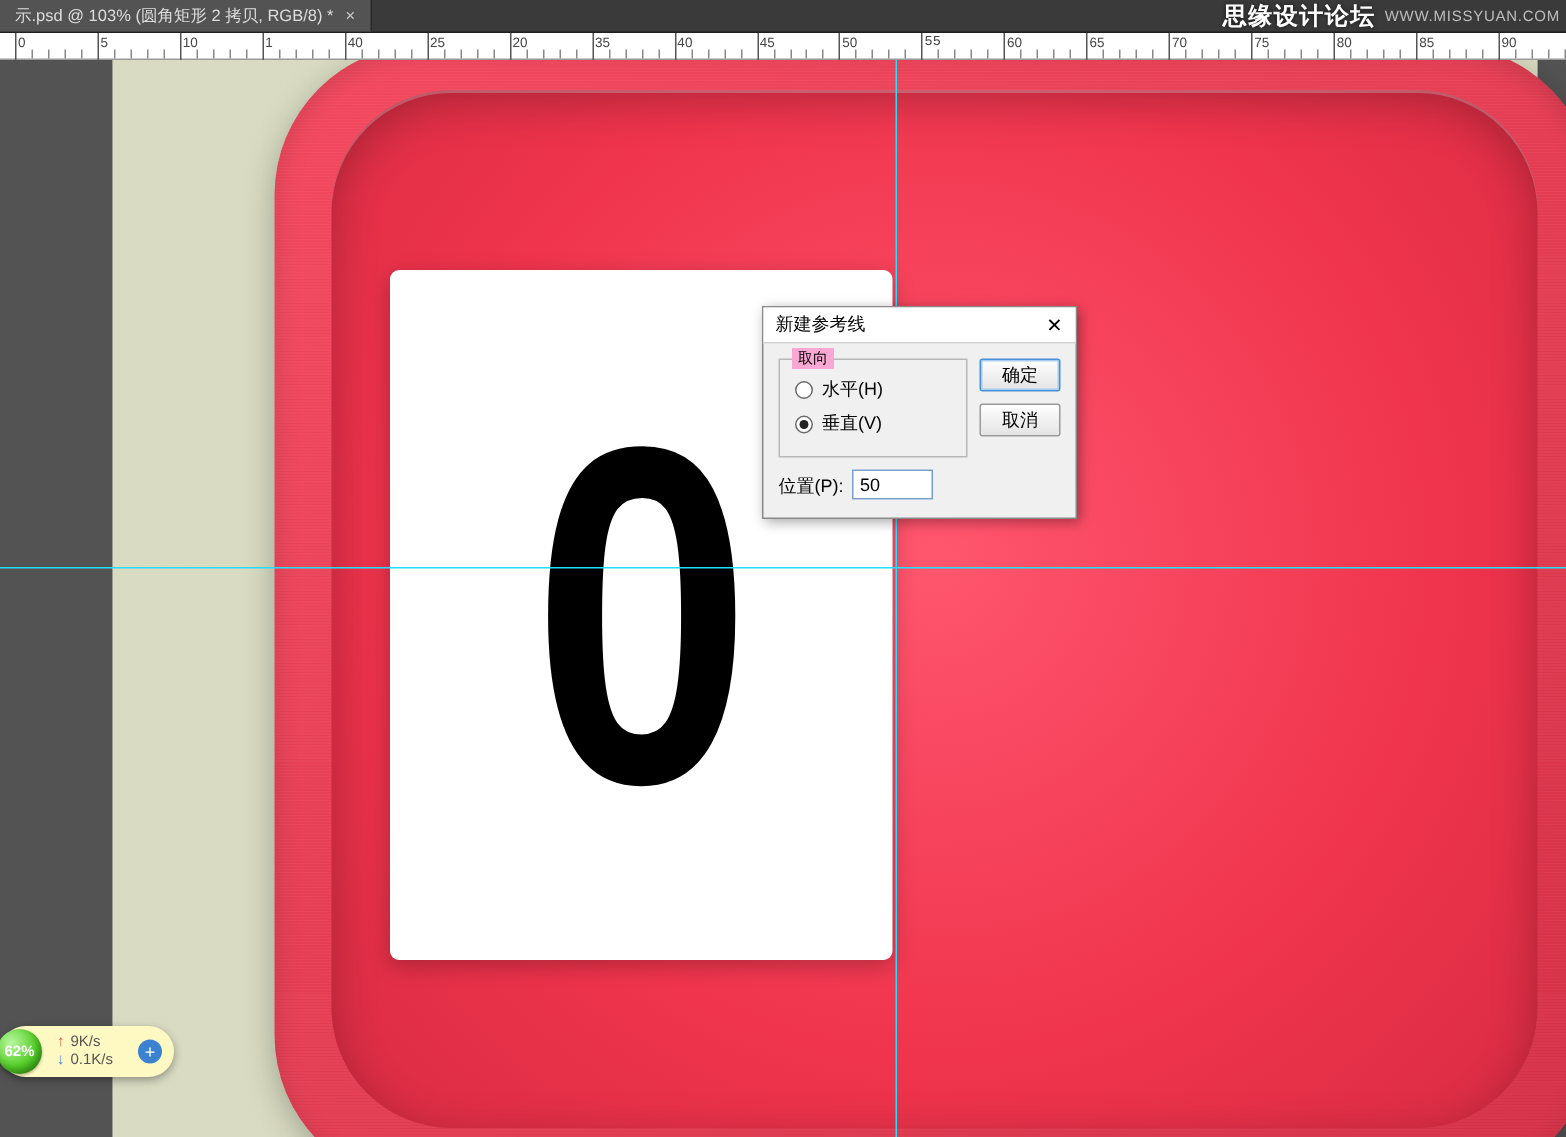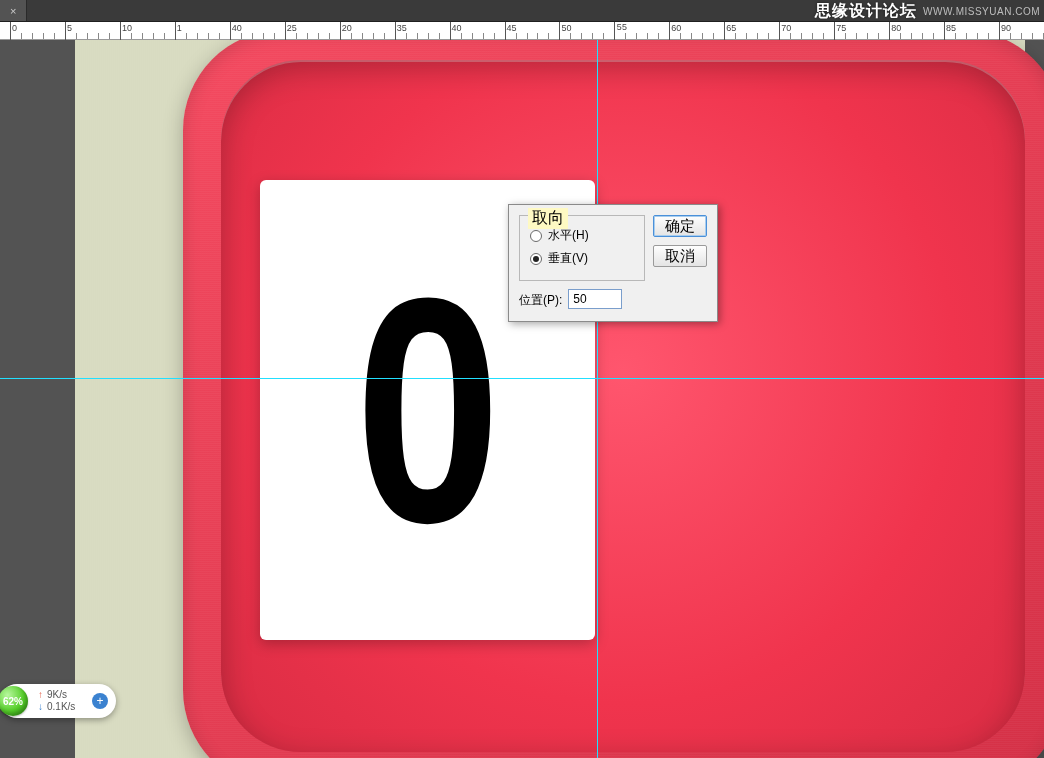--- a/index.html
+++ b/index.html
@@ -26,48 +26,49 @@
   
   .guide-v { position: absolute; top: 0; bottom: 0; width: 0; border-left: 1px solid #22e0ff; }
   .guide-h { position: absolute; left: 0; right: 0; height: 0; border-top: 1px solid #22e0ff; }
   
   .dialog { position: absolute; left: 508px; top: 164px; width: 210px; background: #f0f0f0; border: 1px solid #8a8a8a; box-shadow: 2px 2px 8px rgba(0,0,0,.35); font-size: 12px; color: #000; }
   .dlg-title { height: 24px; display: flex; align-items: center; justify-content: space-between; padding: 0 4px 0 8px; background: #fff; border-bottom: 1px solid #d0d0d0; }
   .dlg-title .x { width: 20px; height: 18px; display: flex; align-items: center; justify-content: center; font-size: 13px; }
   .dlg-body { padding: 10px 10px 12px 10px; display: flex; gap: 8px; }
   .dlg-left { flex: 1; }
   .fieldset { border: 1px solid #b8b8b8; padding: 8px 10px 10px 10px; margin-bottom: 8px; position: relative; }
-  .fieldset .legend { position: absolute; top: -8px; left: 8px; background: #fef9c3; padding: 0 4px; font-size: 16px; }
+  .fieldset .legend { position: absolute; top: -8px; left: 8px; background: #f9a8d4; padding: 0 4px; font-size: 10px; }
   .radio-row { display: flex; align-items: center; gap: 6px; padding: 3px 0; }
   .radio { width: 12px; height: 12px; border: 1px solid #6a6a6a; border-radius: 50%; display: inline-flex; align-items: center; justify-content: center; background: #fff; }
   .radio.checked::after { content: ""; width: 6px; height: 6px; background: #222; border-radius: 50%; }
   .pos-row { display: flex; align-items: flex-end; gap: 6px; }
   .pos-input { width: 54px; height: 20px; border: 1px solid #7a9ecc; background: #fff; padding: 0 4px; font-size: 12px; font-family: inherit; }
   .dlg-right { width: 54px; display: flex; flex-direction: column; gap: 8px; }
-  .btn { height: 22px; border: 1px solid #9a9a9a; background: linear-gradient(#fefefe, #e4e4e4); display: flex; align-items: center; justify-content: center; font-size: 15px; cursor: default; border-radius: 2px; }
+  .btn { height: 22px; border: 1px solid #9a9a9a; background: linear-gradient(#fefefe, #e4e4e4); display: flex; align-items: center; justify-content: center; font-size: 12px; cursor: default; border-radius: 2px; }
   .btn.primary { border: 1px solid #4a90d9; box-shadow: 0 0 0 1px #a8cdee inset; }
   
   .watermark { position: absolute; right: 4px; top: 1px; display:flex; align-items:center; gap:6px; }
   .wm-cn { font-size: 16px; font-weight: 700; color: #fff; text-shadow: 0 0 3px rgba(0,0,0,.6); letter-spacing: 1px; font-family: "SimHei","Microsoft YaHei",sans-serif;}
   .wm-url { font-size: 10px; color: #bdbdbd; letter-spacing: .5px; }
   
-  .netwidget { position: absolute; left: 0; bottom: 40px; width: 116px; height: 34px; background: #ffffff; border-radius: 17px; box-shadow: 0 2px 6px rgba(0,0,0,.35); display: flex; align-items: center; padding: 2px 8px 2px 2px; gap: 6px; }
+  .netwidget { position: absolute; left: 0; bottom: 40px; width: 116px; height: 34px; background: #fef9c3; border-radius: 17px; box-shadow: 0 2px 6px rgba(0,0,0,.35); display: flex; align-items: center; padding: 2px 8px 2px 2px; gap: 6px; }
   .orb { width: 30px; height: 30px; border-radius: 50%; background: radial-gradient(circle at 32% 30%, #b8f79e 0%, #56cf2a 55%, #2f9e10 100%); box-shadow: inset -2px -3px 4px rgba(0,0,0,.25), 0 1px 2px rgba(0,0,0,.3); display: flex; align-items: center; justify-content: center; color: #fff; font-size: 10px; font-weight: 700; position: relative; left: -4px; }
   .netrows { display: flex; flex-direction: column; font-size: 10px; color: #555; line-height: 12px; }
   .netrows .row { display: flex; align-items: center; gap: 4px; }
   .ar { font-size: 10px; }
   .ar.up { color: #e25b44; }
   .ar.dn { color: #3b82d0; }
   .plus { width: 16px; height: 16px; border-radius: 50%; background: #3b82d0; color: #fff; display: flex; align-items: center; justify-content: center; font-size: 12px; margin-left: auto; }
 </style>
 </head>
 <body>
 
 <div class="tabbar">
   <div class="tab active">
+    <span>示.psd @ 103% (圆角矩形 2 拷贝, RGB/8) *</span>
     <span class="close">×</span>
   </div>
 </div>
 
 <div class="ruler-h">
     <div class="tick-major" style="left: 10px;"></div>
     <div class="tick-label" style="left: 12px;">0</div>
     <div class="tick-minor" style="left: 20.9895px;"></div>
     <div class="tick-minor" style="left: 31.9789px;"></div>
     <div class="tick-minor" style="left: 42.9684px;"></div>
@@ -195,20 +196,24 @@
     </div>
     <div class="white-card">
       <div class="big-digit">0</div>
     </div>
   </div>
 
   <div class="guide-v" style="left:597px"></div>
   <div class="guide-h" style="top:338px"></div>
 
   <div class="dialog">
+    <div class="dlg-title">
+      <span>新建参考线</span>
+      <span class="x">✕</span>
+    </div>
     <div class="dlg-body">
       <div class="dlg-left">
         <div class="fieldset">
           <span class="legend">取向</span>
           <label class="radio-row">
             <span class="radio"></span>
             <span>水平(H)</span>
           </label>
           <label class="radio-row">
             <span class="radio checked"></span>

